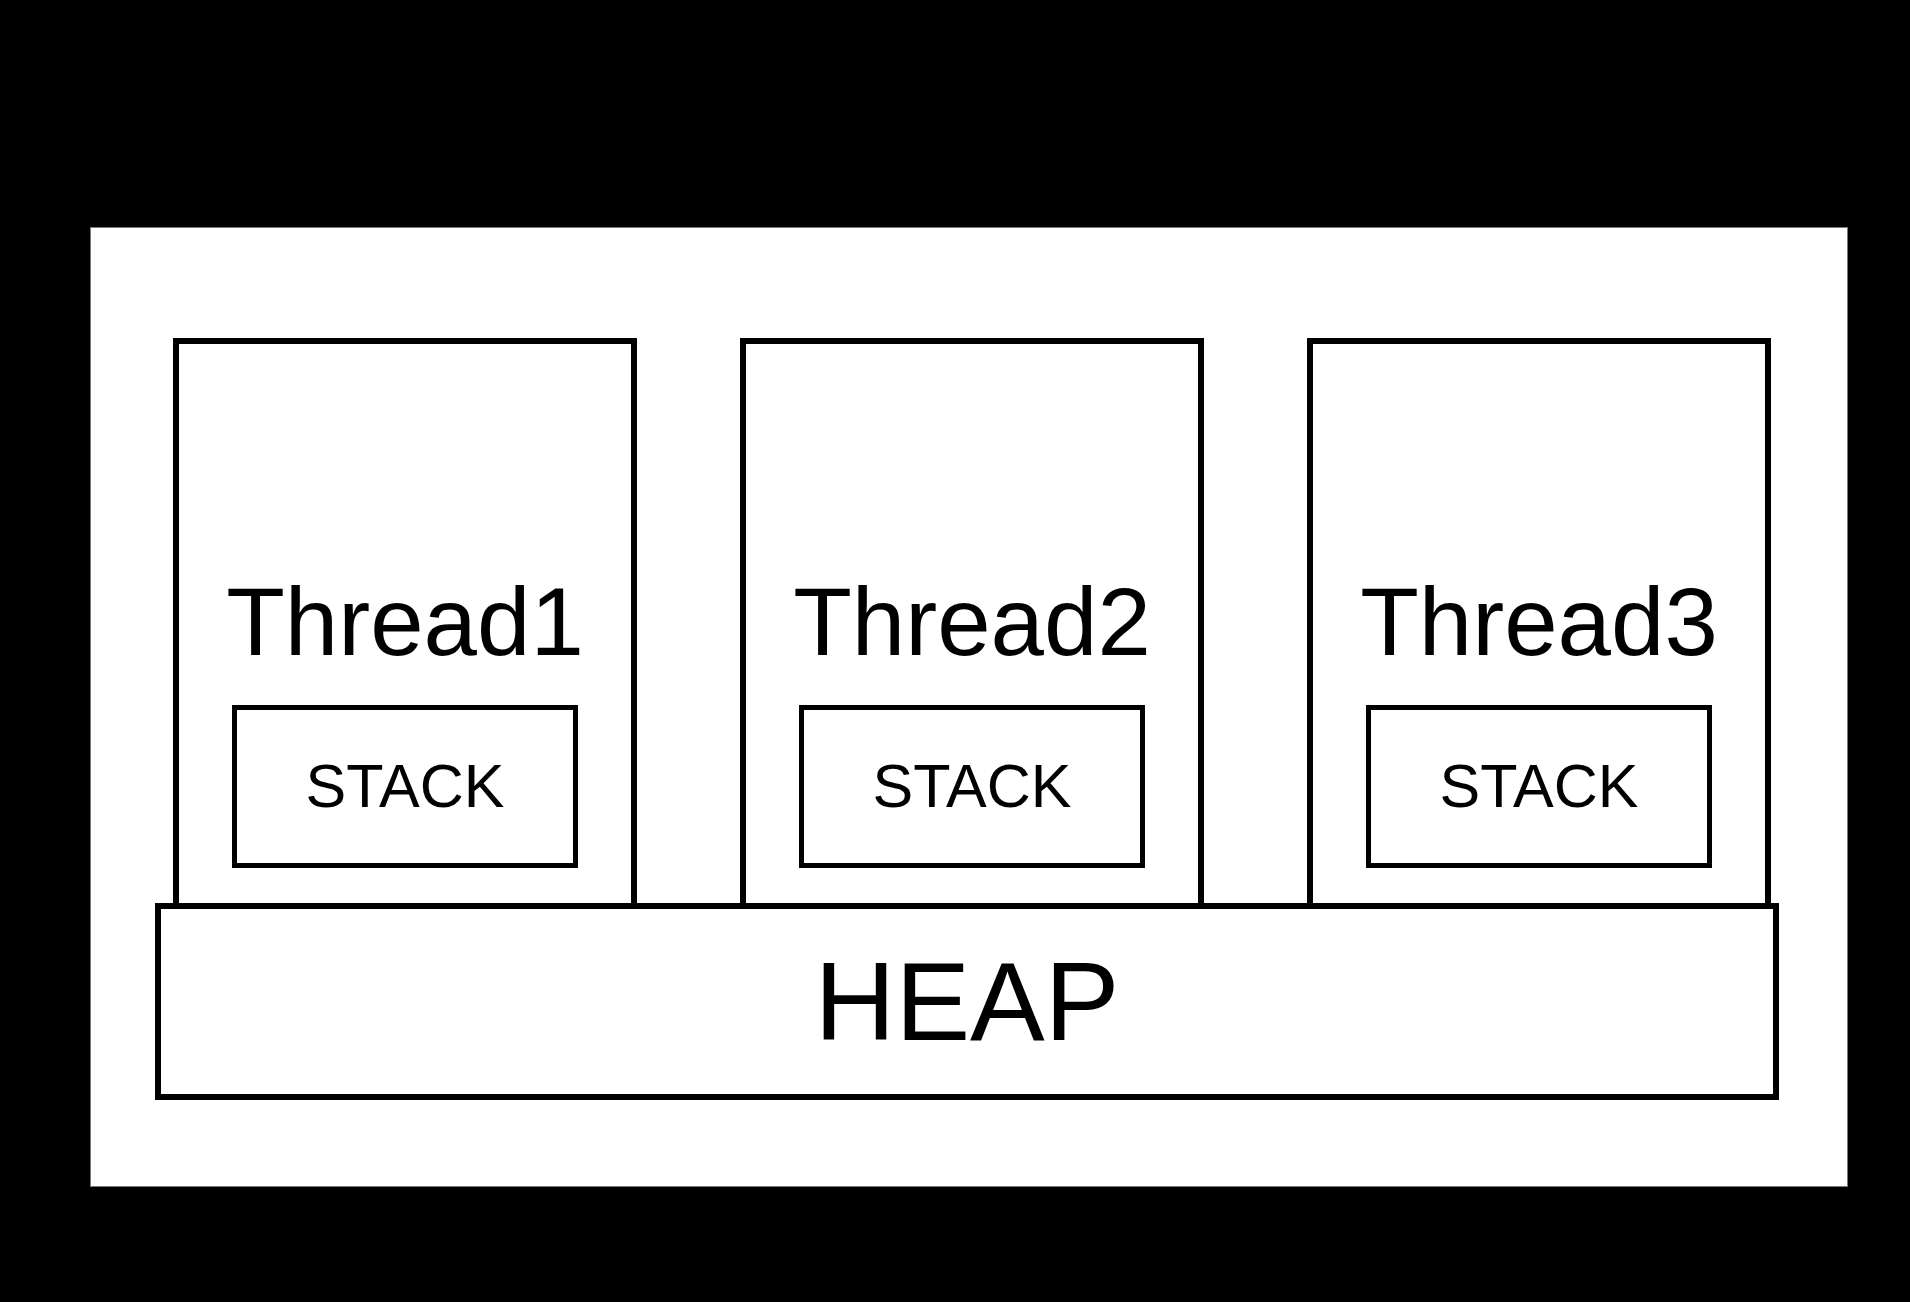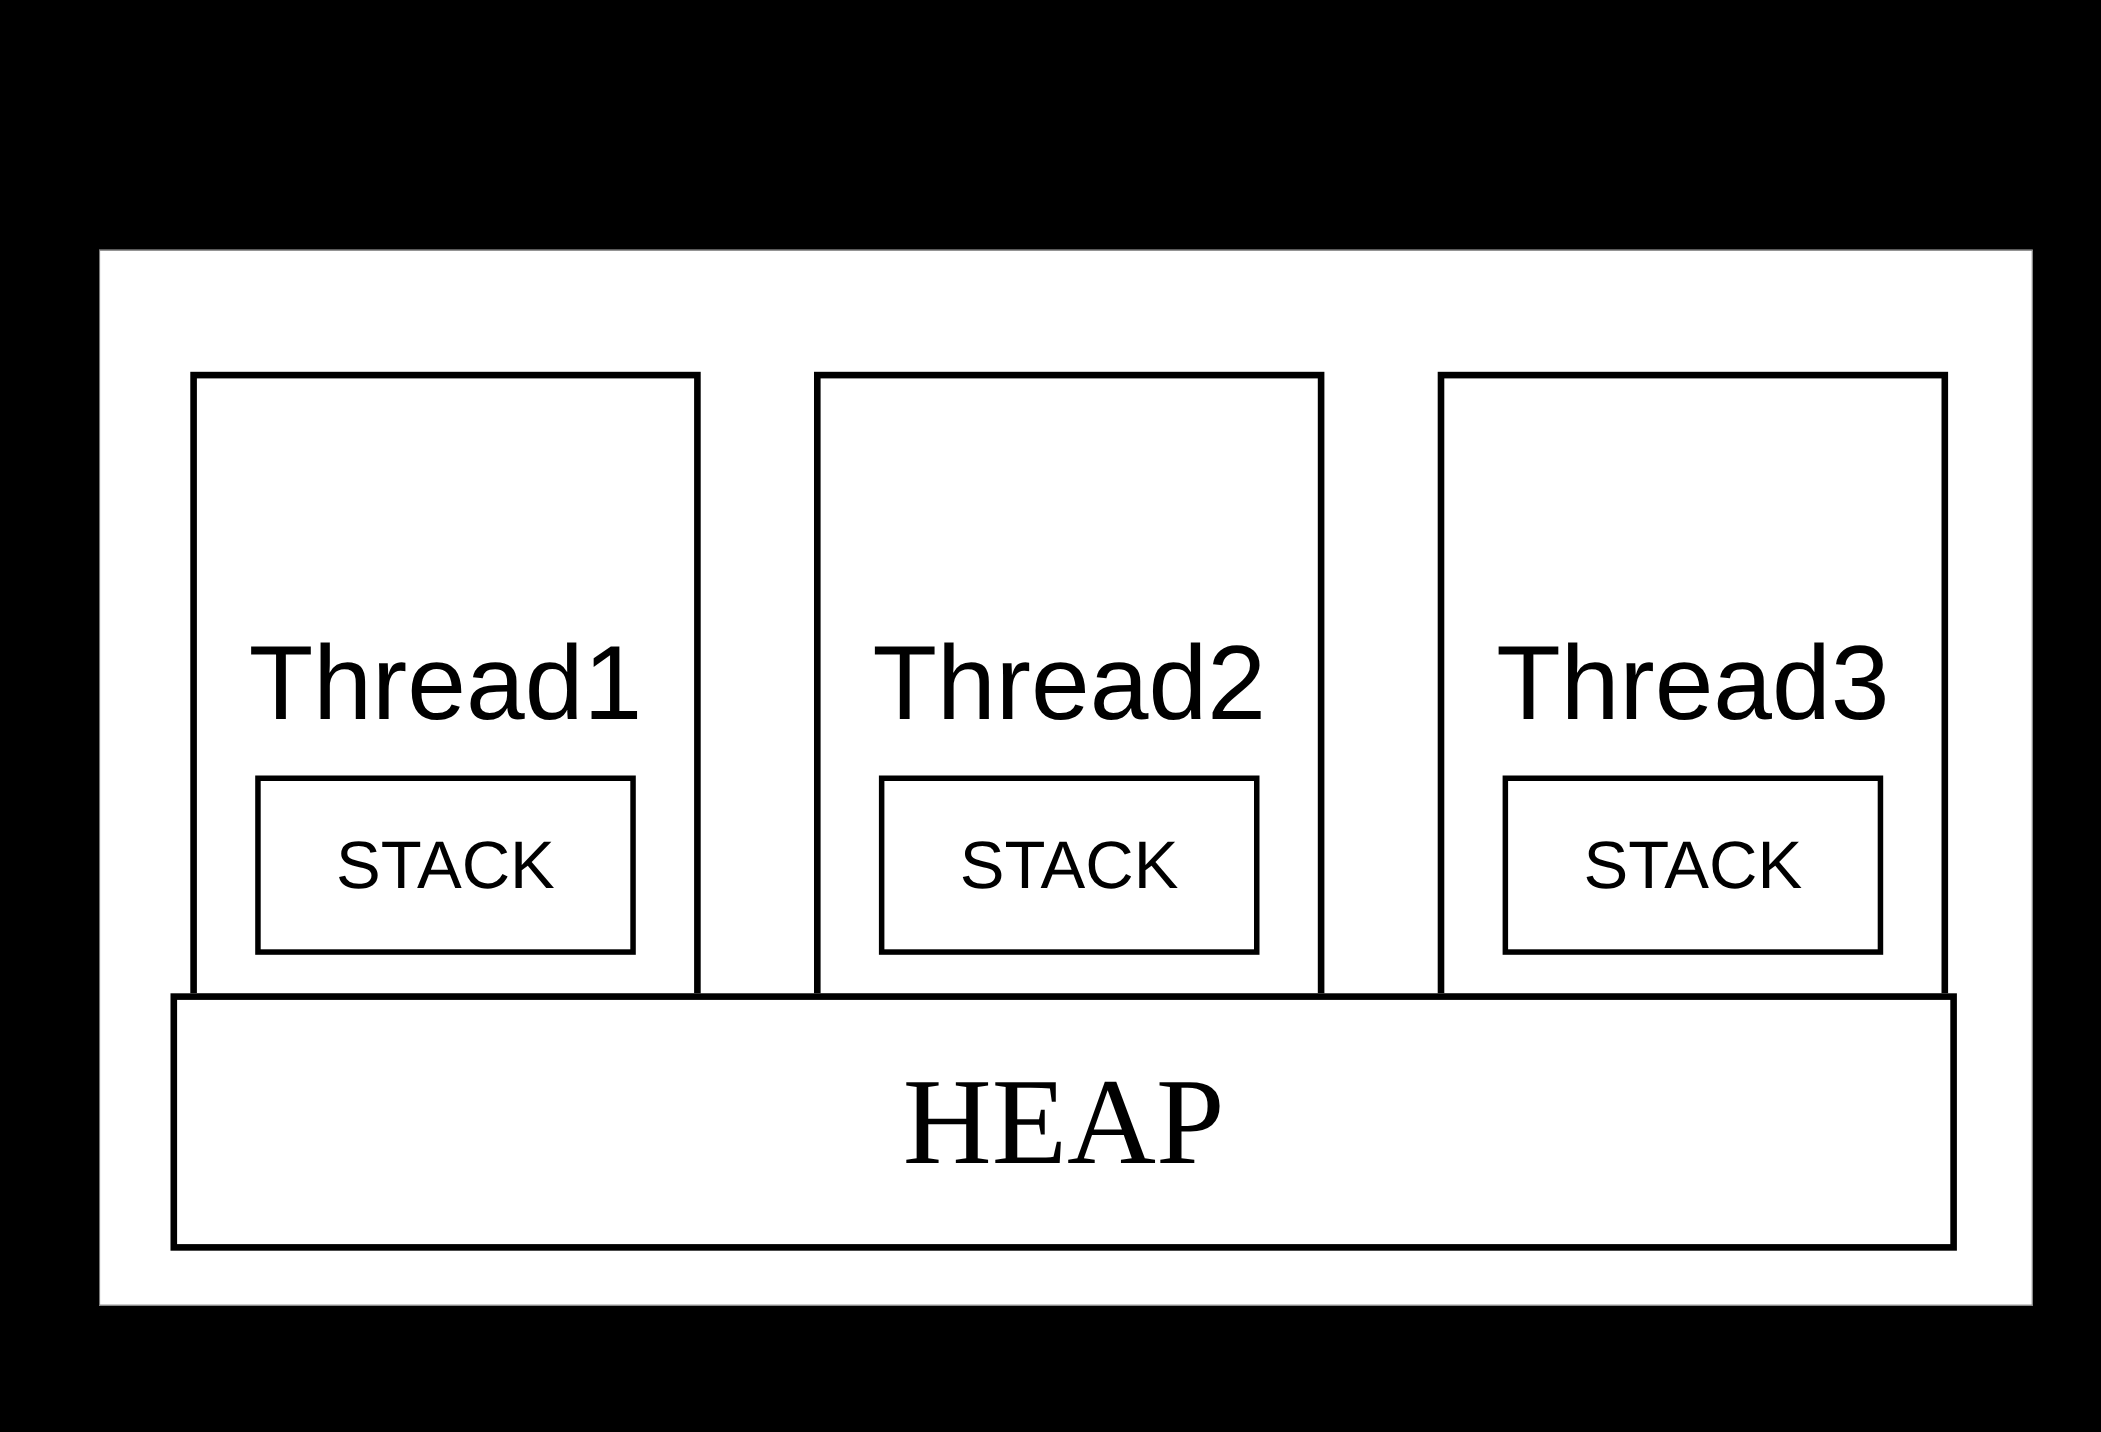--- a/index.html
+++ b/index.html
@@ -50,27 +50,26 @@
     background:var(--fill);
     display:flex;align-items:center;justify-content:center;
   }
   .stack-label{
     font-size:61px;
     line-height:1;
     white-space:nowrap;
   }
   .heap-box{
     position:absolute;
-    left:64px;top:675px;width:1624px;height:234px;
+    left:64px;top:675px;width:1624px;height:197px;
     border:6px solid var(--line);
     box-sizing:border-box;
     background:var(--fill);
     display:flex;align-items:center;justify-content:center;
     z-index:2;
-    font-family:Liberation Serif, serif;
   }
   .heap-label{
     font-size:112px;
     line-height:1;
     white-space:nowrap;
   }
 </style>
 </head>
 <body>
 

